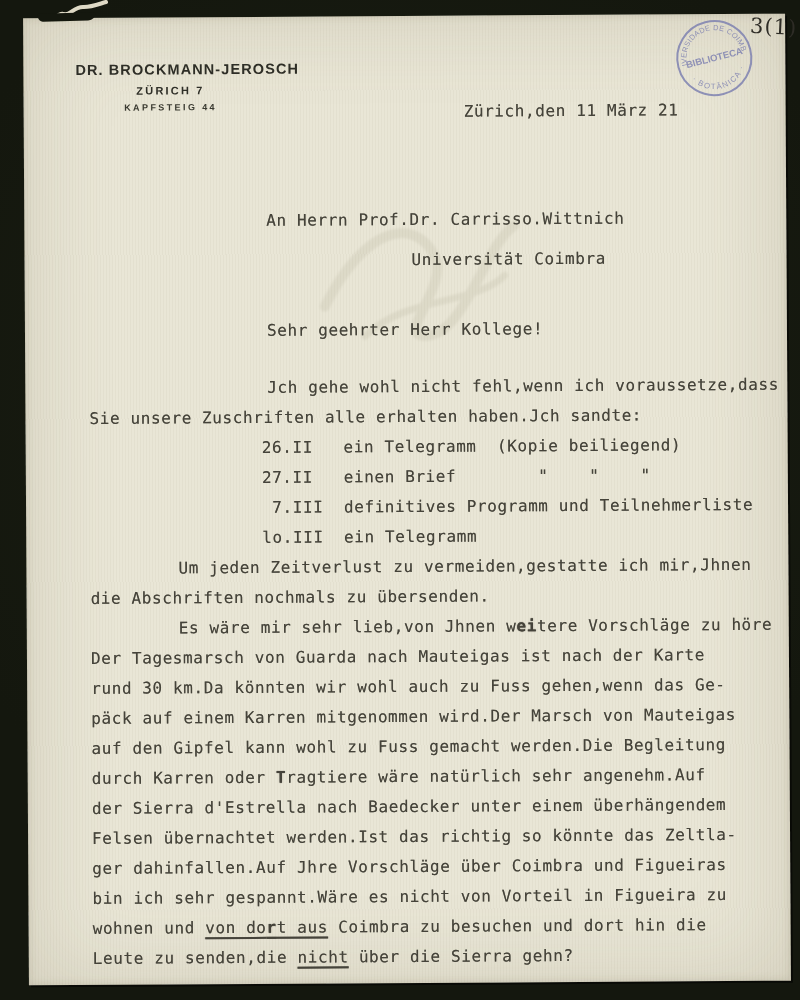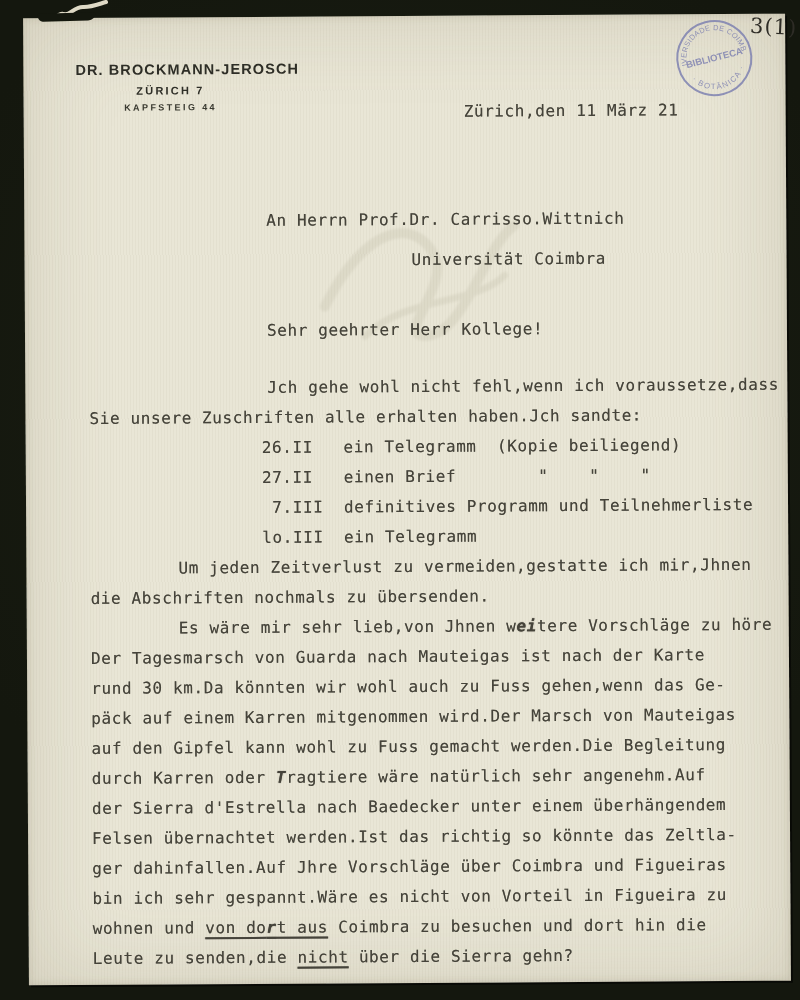--- a/index.html
+++ b/index.html
@@ -33,21 +33,21 @@
   .dateline{position:absolute;left:440px;top:86px;}
   .addr1{position:absolute;left:242px;top:194px;}
   .addr2{position:absolute;left:387px;top:234px;}
   .salutation{position:absolute;left:242px;top:304px;}
   .letter-body{position:absolute;left:64px;top:356px;width:694px;}
   .bline{height:30px;line-height:30px;}
   .para{text-indent:88px;}
   .para-big{text-indent:178px;}
   .list{padding-left:172px;}
   .uline{text-decoration:underline;text-underline-offset:4px;text-decoration-thickness:1.5px;}
-  .bold-ot{font-weight:bold;text-shadow:0 0 1px #45433a;font-style:italic;}
+  .bold-ot{font-weight:bold;text-shadow:0 0 1px #45433a;}
   .corner-note{
     position:absolute;left:727px;top:1px;
     font-family:"DejaVu Serif", serif;font-size:21px;color:#2e2c26;
     transform:rotate(3deg);letter-spacing:1px;
   }
   .stamp{
     position:absolute;left:638px;top:-9px;width:106px;height:106px;
     transform:rotate(-14deg);opacity:.82;color:var(--stamp,#7b7fb0);
   }
   .scribble{position:absolute;left:44px;top:0px;}

